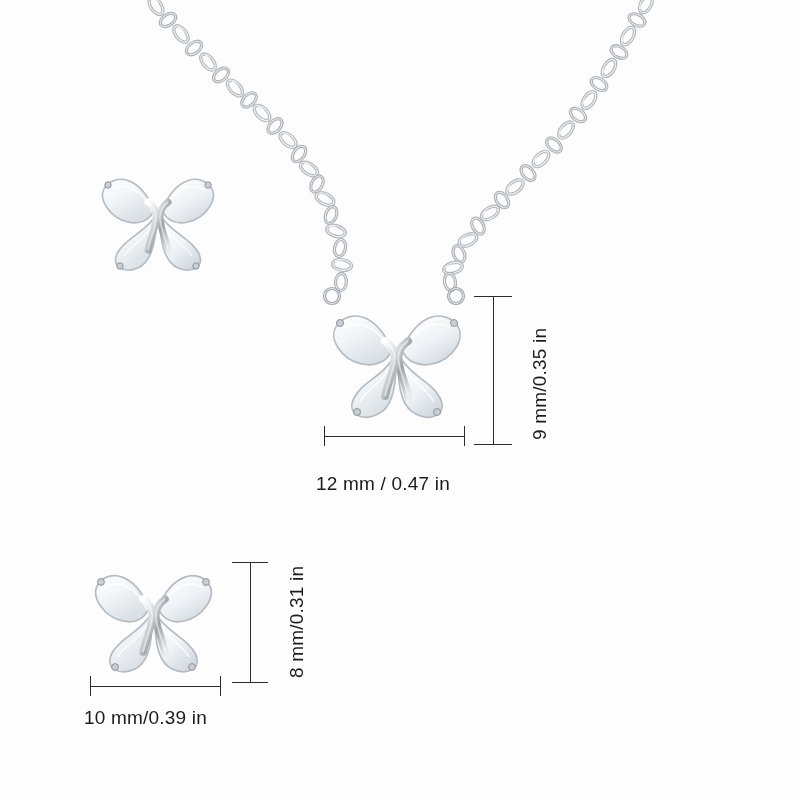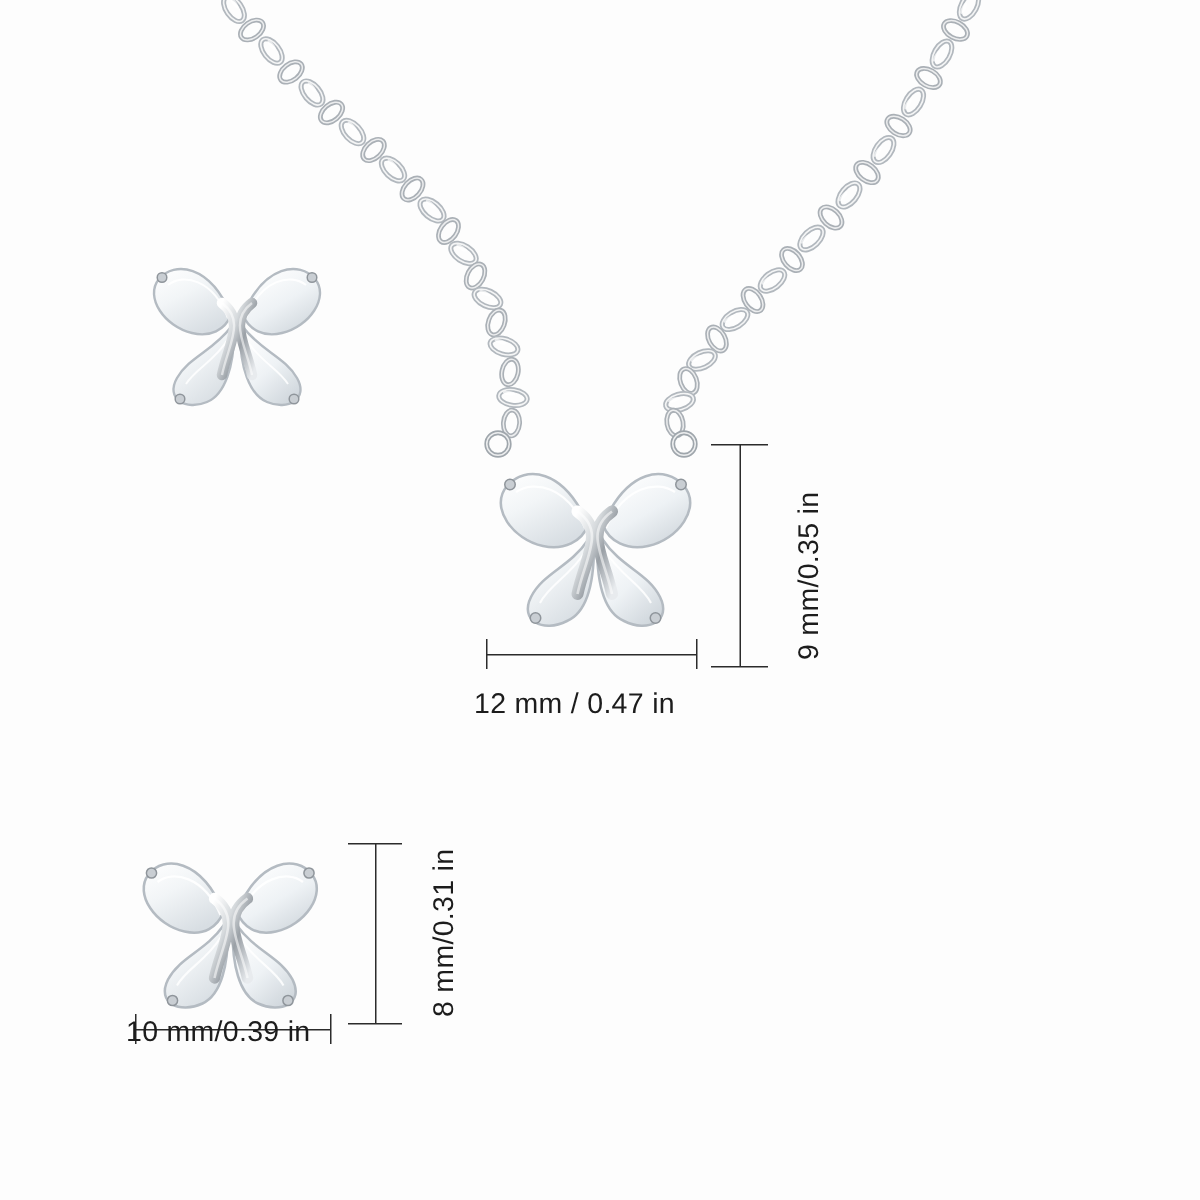--- a/index.html
+++ b/index.html
@@ -238,31 +238,31 @@
     <div class="dim-line dim-v" style="left:493px; top:296px; height:148px;"></div>
     <div class="dim-cap-h" style="left:474px; top:296px; width:38px;"></div>
     <div class="dim-cap-h" style="left:474px; top:444px; width:38px;"></div>
     <div class="dim-label dim-label-v" style="left:529px; top:440px;">9 mm/0.35 in</div>
   </div>
 
   <div>
     <div class="dim-line dim-h" style="left:324px; top:436px; width:140px;"></div>
     <div class="dim-cap-v" style="left:324px; top:426px; height:20px;"></div>
     <div class="dim-cap-v" style="left:464px; top:426px; height:20px;"></div>
-    <div class="dim-label" style="left:316px; top:459px;">12 mm / 0.47 in</div>
+    <div class="dim-label" style="left:316px; top:473px;">12 mm / 0.47 in</div>
   </div>
 
   <div>
     <div class="dim-line dim-v" style="left:250px; top:562px; height:120px;"></div>
     <div class="dim-cap-h" style="left:232px; top:562px; width:36px;"></div>
     <div class="dim-cap-h" style="left:232px; top:682px; width:36px;"></div>
     <div class="dim-label dim-label-v" style="left:286px; top:678px;">8 mm/0.31 in</div>
   </div>
 
   <div>
     <div class="dim-line dim-h" style="left:90px; top:686px; width:130px;"></div>
     <div class="dim-cap-v" style="left:90px; top:676px; height:20px;"></div>
     <div class="dim-cap-v" style="left:220px; top:676px; height:20px;"></div>
-    <div class="dim-label" style="left:84px; top:678px;">10 mm/0.39 in</div>
+    <div class="dim-label" style="left:84px; top:707px;">10 mm/0.39 in</div>
   </div>
 
 
 </div>
 
 </body></html>

